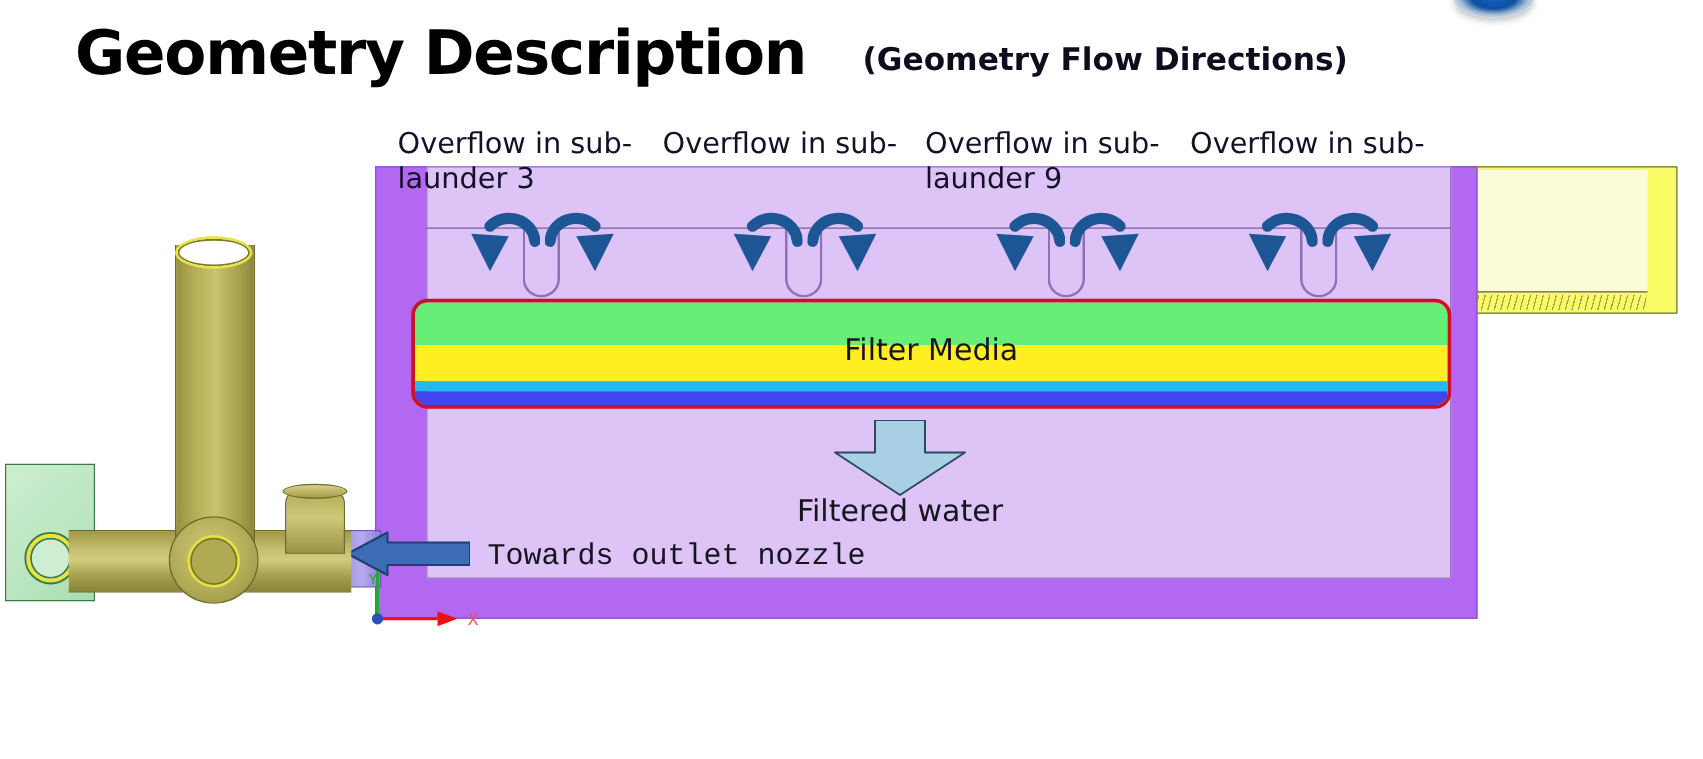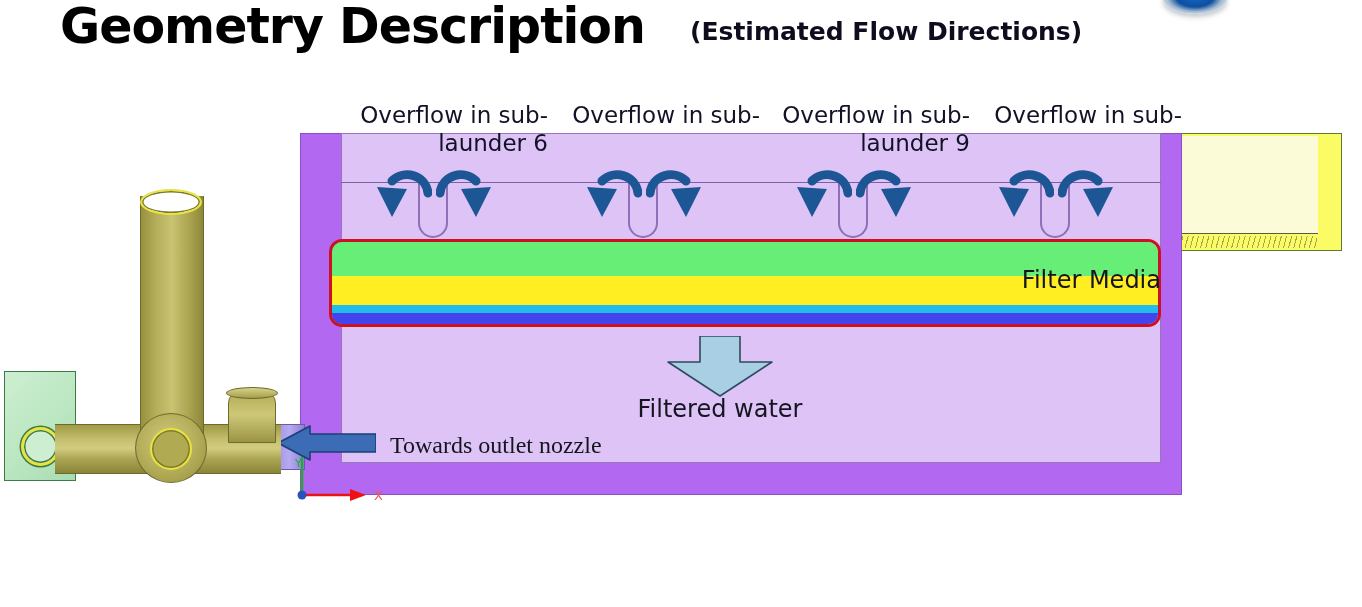--- a/index.html
+++ b/index.html
@@ -1,20 +1,20 @@
 <!DOCTYPE html>
 <html><head>
 <meta charset="utf-8">
 <style>
   html,body{margin:0;padding:0;background:#ffffff;}
   body{width:1362px;height:607px;position:relative;overflow:hidden;
        font-family:"DejaVu Sans", sans-serif;}
 
   
-  #title-bar{position:absolute;left:0;top:0;width:1354px;height:70px;}
+  #title-bar{position:absolute;left:0;top:16px;width:1354px;height:70px;}
   #title-main{position:absolute;left:60px;top:-2px;font-size:49px;font-weight:bold;
      color:#000000;letter-spacing:-1px;white-space:nowrap;
      font-family:"DejaVu Sans", sans-serif;}
   #title-sub{position:absolute;left:690px;top:17px;font-size:25px;font-weight:bold;
      color:#0d0d1e;white-space:nowrap;font-family:"DejaVu Sans", sans-serif;}
 
   
   #top-icon{position:absolute;left:1163px;top:-16px;width:64px;height:30px;
      border-radius:50%;
      background:radial-gradient(ellipse at 50% 45%, #1466c8 0%, #0d4f9e 40%, #9fb8d2 60%, #d8dfe6 75%, #eef1f4 100%);
@@ -42,40 +42,40 @@
   
   .launder{position:absolute;top:182px;width:30px;height:56px;
      border:2px solid #8f6fb8;border-top:none;
      border-radius:0 0 15px 15px;box-sizing:border-box;background:transparent;}
 
   
   .flowarrow{position:absolute;top:165px;width:62px;height:58px;}
   .flowarrow.right{transform:scaleX(-1);}
 
   
-  .ovf-label{position:absolute;top:101px;width:230px;text-align:right;
+  .ovf-label{position:absolute;top:101px;width:230px;text-align:left;
      font-size:23px;color:#121226;line-height:1.22;
      font-family:"DejaVu Sans", sans-serif;}
 
   
   #filter-media{position:absolute;left:329px;top:239px;width:832px;height:88px;
      border:3px solid #cc1122;border-radius:13px;overflow:hidden;box-sizing:border-box;}
   .media-layer{width:100%;}
-  #media-text{position:absolute;left:329px;top:266px;width:832px;text-align:right;
+  #media-text{position:absolute;left:329px;top:266px;width:832px;text-align:center;
      font-size:24px;color:#15151f;font-family:"DejaVu Sans", sans-serif;}
 
   
   #fw-arrow{position:absolute;left:660px;top:336px;width:120px;height:62px;}
   #fw-label{position:absolute;left:590px;top:395px;width:260px;text-align:center;
      font-size:24px;color:#15151f;font-family:"DejaVu Sans", sans-serif;}
 
   
   #outlet-arrow{position:absolute;left:276px;top:425px;width:100px;height:36px;}
   #outlet-label{position:absolute;left:390px;top:432px;font-size:24px;color:#15151f;
-     white-space:nowrap;font-family:Liberation Serif, serif;}
+     white-space:nowrap;font-family:Liberation Mono, monospace;}
   #outlet-port{position:absolute;left:271px;top:424px;width:34px;height:46px;
      background:linear-gradient(90deg,#9a8ee0 0%,#b6aaf0 55%,#8e80d8 100%);
      border:1px solid #6a5ab0;box-sizing:border-box;}
 
   
   #pipe-vert{position:absolute;left:140px;top:196px;width:62px;height:258px;
      background:linear-gradient(90deg,#97913f 0%,#b5af5a 25%,#c9c372 50%,#a8a24e 80%,#8d873a 100%);
      border-left:1px solid #6e6a2c;border-right:1px solid #6e6a2c;}
   #pipe-vert-top{position:absolute;left:140px;top:189px;width:62px;height:26px;
      border-radius:50%;background:#ffffff;border:2.5px solid #e8e33f;
@@ -104,21 +104,21 @@
      box-shadow:inset 0 0 0 1.5px #3c7a47, 0 0 0 1.5px #3c7a47;box-sizing:border-box;}
 
   
   #axis-tri{position:absolute;left:292px;top:455px;width:110px;height:56px;}
 </style>
 </head>
 <body>
 
 <div id="title-bar">
   <div id="title-main">Geometry Description</div>
-  <div id="title-sub">(Estimated Flow Directions)</div>
+  <div id="title-sub">(Geometry Flow Directions)</div>
 </div>
 
 <div id="top-icon"></div>
 
 <div id="yellow-panel">
   <div id="yellow-panel-face"></div>
   <div id="yellow-panel-hatch"></div>
 </div>
 
 <div id="tank-outer" style="background: rgb(178, 104, 240);"></div>
@@ -126,21 +126,21 @@
 
 <div id="water-line"></div>
 
 <div class="launder" style="left: 418px; border-color: rgb(143, 111, 184);"></div>
 <div class="launder" style="left: 628px; border-color: rgb(143, 111, 184);"></div>
 <div class="launder" style="left: 838px; border-color: rgb(143, 111, 184);"></div>
 <div class="launder" style="left: 1040px; border-color: rgb(143, 111, 184);"></div>
 
 <div class="ovf-label" style="left:318px">
   <div>Overflow in sub-</div>
-  <div>launder 6</div>
+  <div>launder 3</div>
 </div>
 <div class="ovf-label" style="left:530px">
   <div>Overflow in sub-</div>
 </div>
 <div class="ovf-label" style="left:740px">
   <div>Overflow in sub-</div>
   <div>launder 9</div>
 </div>
 <div class="ovf-label" style="left:952px">
   <div>Overflow in sub-</div>

